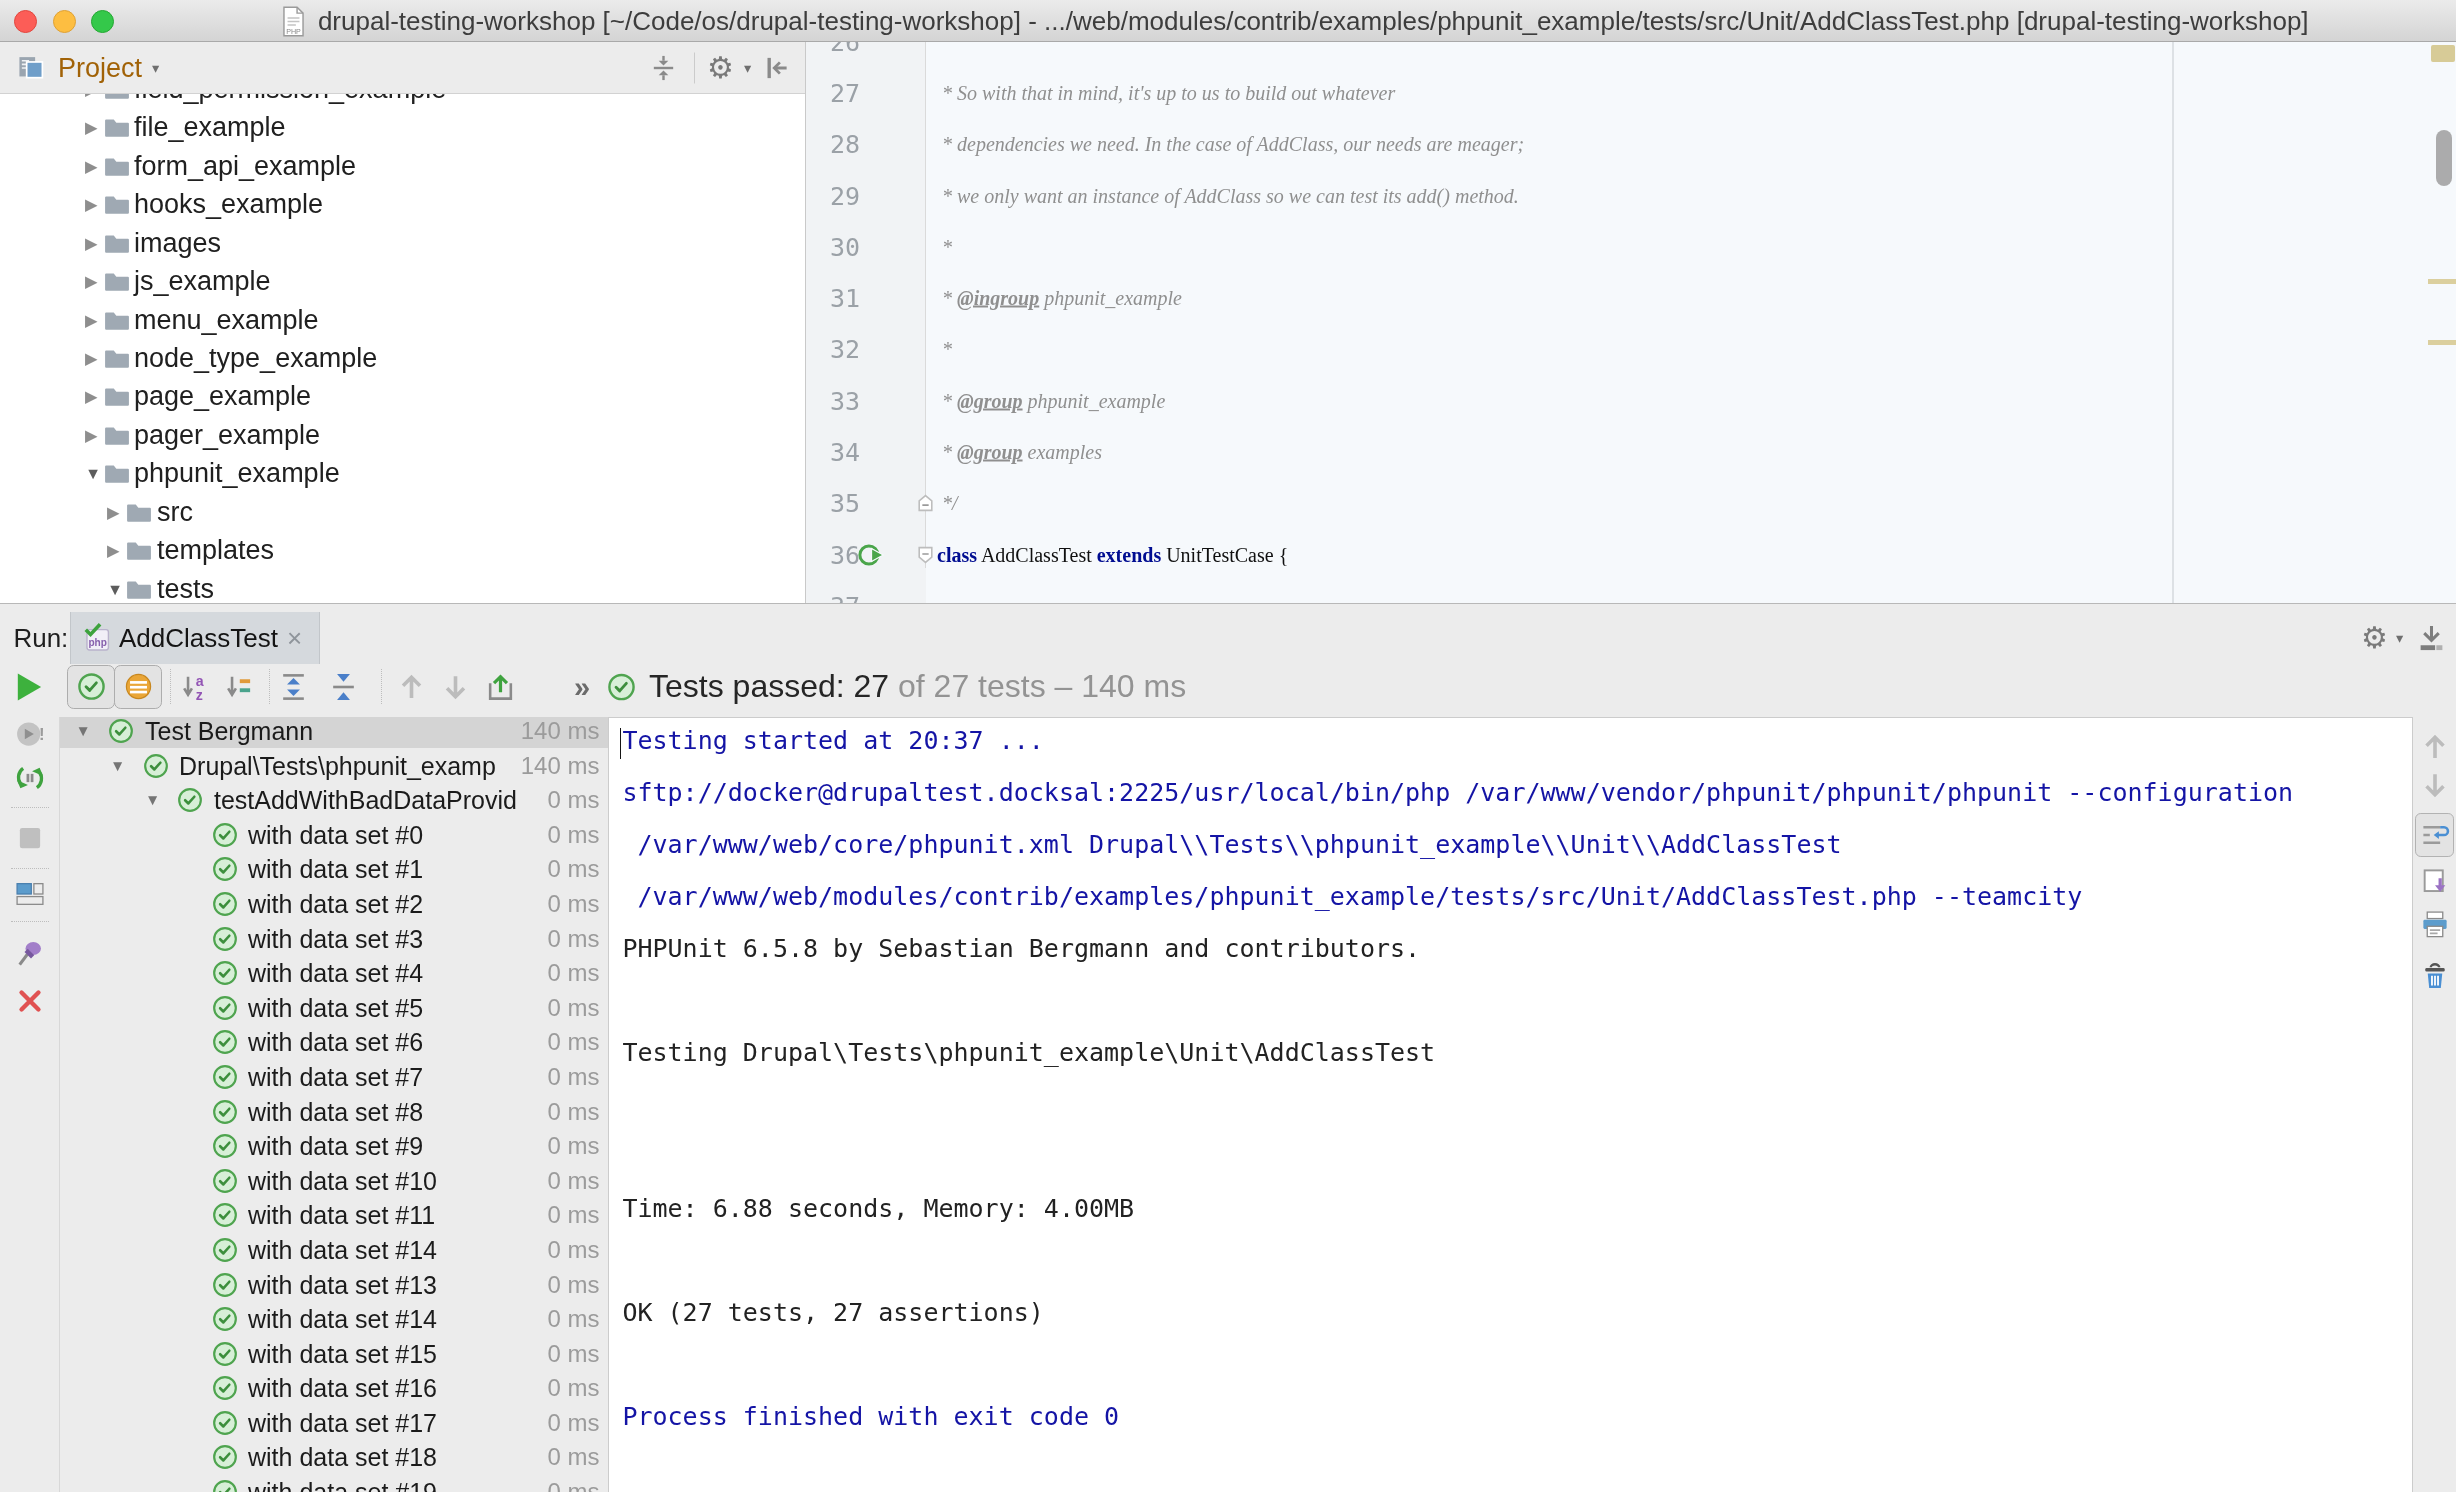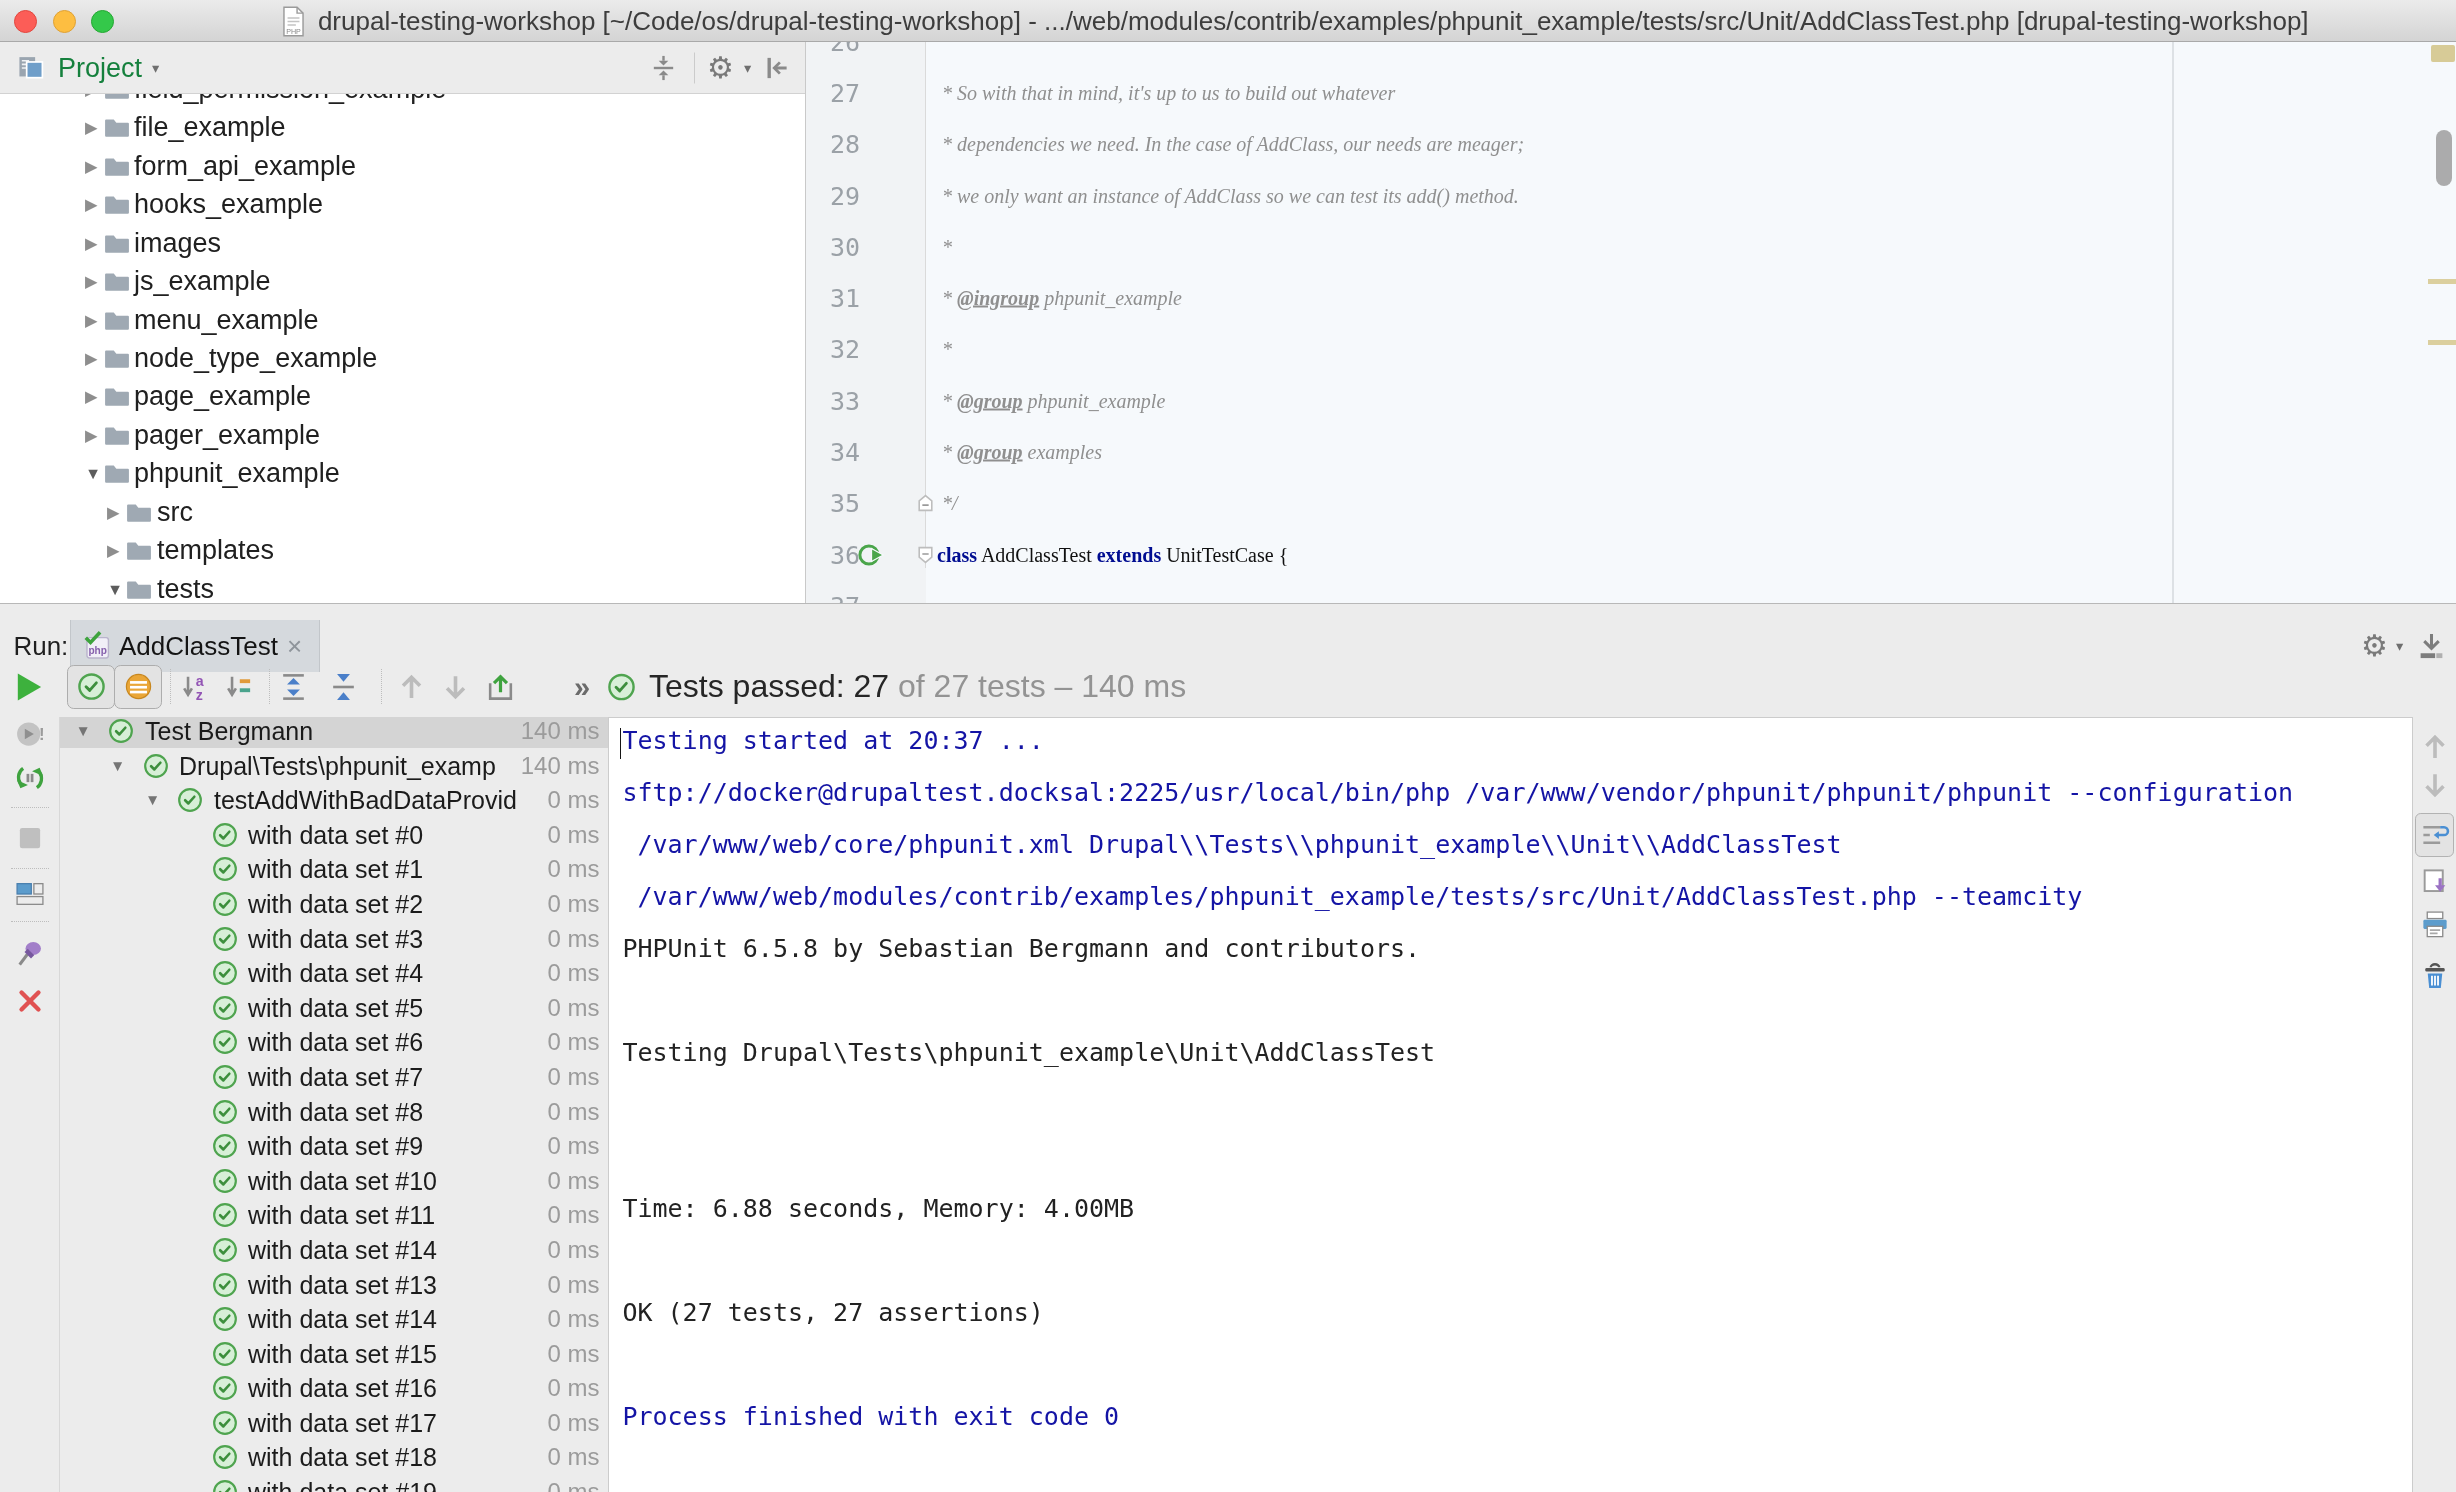--- a/index.html
+++ b/index.html
@@ -11,21 +11,21 @@
   .tl{position:absolute;top:9.6px;width:23px;height:23px;border-radius:50%;}
   .tl-red{left:14.4px;background:#fc5d57;border:1px solid #e2463d;}
   .tl-yellow{left:53px;background:#fdbe41;border:1px solid #dfa135;}
   .tl-green{left:91px;background:#34c84a;border:1px solid #24a832;}
   .title-center{position:absolute;left:192px;right:58px;top:0;height:42px;display:flex;
     align-items:center;justify-content:center;gap:11.5px;color:#3d3d3d;font-size:26px;white-space:nowrap;overflow:hidden;}
   
   .project-panel{position:absolute;left:0;top:42px;width:805px;height:561px;background:#fff;}
   .pp-header{position:absolute;left:0;top:0;width:100%;height:52px;background:#ececec;border-bottom:1px solid #d2d2d2;}
   .pp-header .vc{position:absolute;top:50%;transform:translateY(-50%);}
-  .pp-label{left:58px;font-size:27px;color:#15803d;}
+  .pp-label{left:58px;font-size:27px;color:#a16207;}
   .pp-caret{left:152px;font-size:14.4px;color:#6f6f6f;}
   .pp-div{left:694px;height:31px;border-left:1px solid #cbcbcb;}
   .gear-glyph{font-size:30px;color:#7a7a7a;line-height:1;}
   .pp-tree{position:absolute;left:0;top:52px;right:0;bottom:0;overflow:hidden;}
   .pt-row{position:absolute;left:0;width:100%;height:38px;}
   .pt-row span, .pt-row svg{position:absolute;top:50%;transform:translateY(-50%);}
   .pt-arrow{font-size:16.3px;color:#8e8e8e;}
   .pt-arrow.exp{color:#5d5d5d;}
   .pt-label{font-size:27px;color:#202020;white-space:pre;}
   
@@ -39,21 +39,21 @@
   .ed-code{left:131px;font-family:Liberation Serif, serif;font-size:20px;white-space:pre;}
   .tk-doc{color:#8f8f8f;font-style:italic;}
   .tk-tag{color:#8f8f8f;font-style:italic;font-weight:bold;text-decoration:underline;}
   .tk-kw{color:#000d91;font-weight:bold;}
   .tk-pl{color:#101010;}
   .ed-scroll-thumb{position:absolute;left:1630px;top:88px;width:16.3px;height:56px;background:#9d9d9d;border-radius:8.6px;opacity:.85;}
   .ed-insp{position:absolute;left:1625px;top:2.9px;width:24px;height:17.3px;background:#d7cb97;border-radius:1.9px;}
   .ed-tick{position:absolute;left:1622px;width:29px;height:4.8px;background:#dbcf9e;}
   
   .run-panel{position:absolute;left:0;top:603px;width:2456px;height:890px;background:#ececec;border-top:1px solid #b8b8b8;}
-  .rp-tabrow{position:absolute;left:0;top:16px;width:100%;height:52px;}
+  .rp-tabrow{position:absolute;left:0;top:8px;width:100%;height:52px;}
   .rp-tabrow .vc{position:absolute;top:50%;transform:translateY(-50%);}
   .rp-run-label{left:13.4px;font-size:26px;color:#1f1f1f;}
   .rp-tab{position:absolute;left:70px;top:0;width:250px;height:52px;background:#d5d9dd;border-left:1px solid #c2c6ca;border-right:1px solid #c2c6ca;}
   .rp-tab .vc{position:absolute;top:50%;transform:translateY(-50%);}
   .rp-tab-label{left:48px;font-size:26px;color:#141414;}
   .rp-tab-close{left:216px;font-size:26px;color:#8f959b;}
   .rp-toolbar{position:absolute;left:0;top:52px;width:100%;height:61px;}
   .rp-toolbar .vc{position:absolute;top:50%;transform:translateY(-50%);}
   .tb-box{position:absolute;top:8.6px;width:48px;height:44px;background:#e3e3e3;border:1px solid #adadad;border-radius:6.7px;
     display:flex;align-items:center;justify-content:center;}

